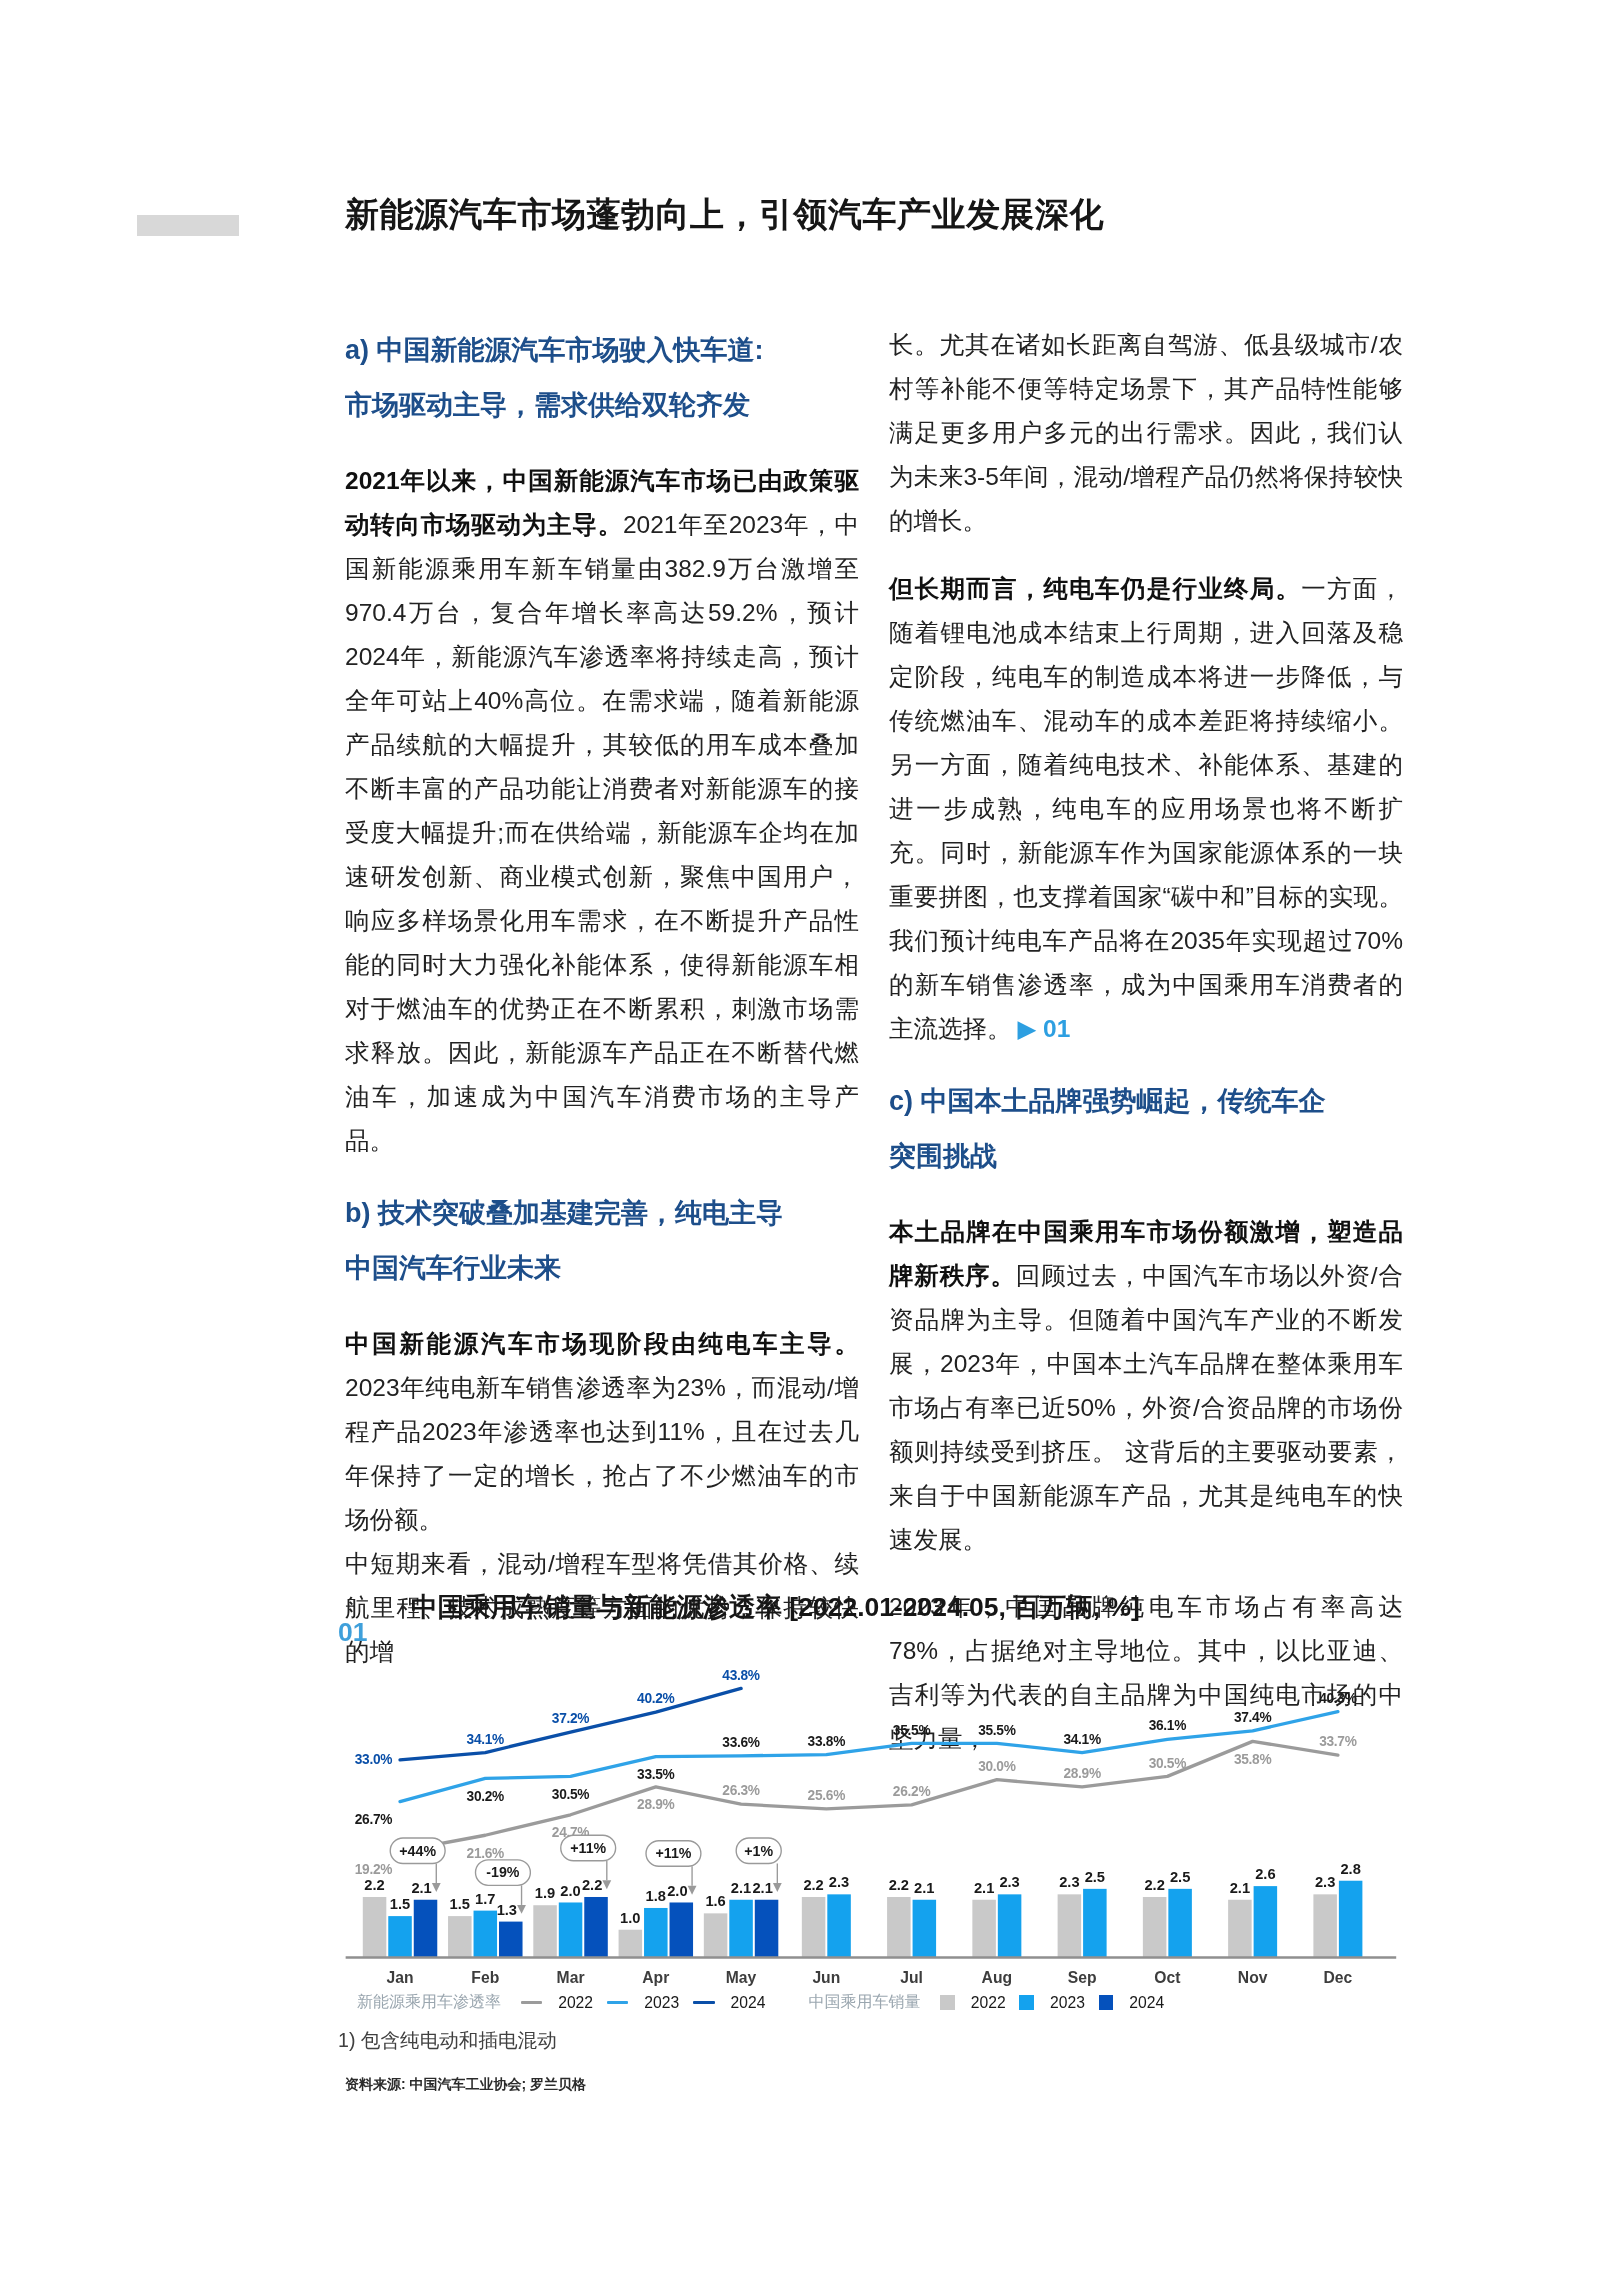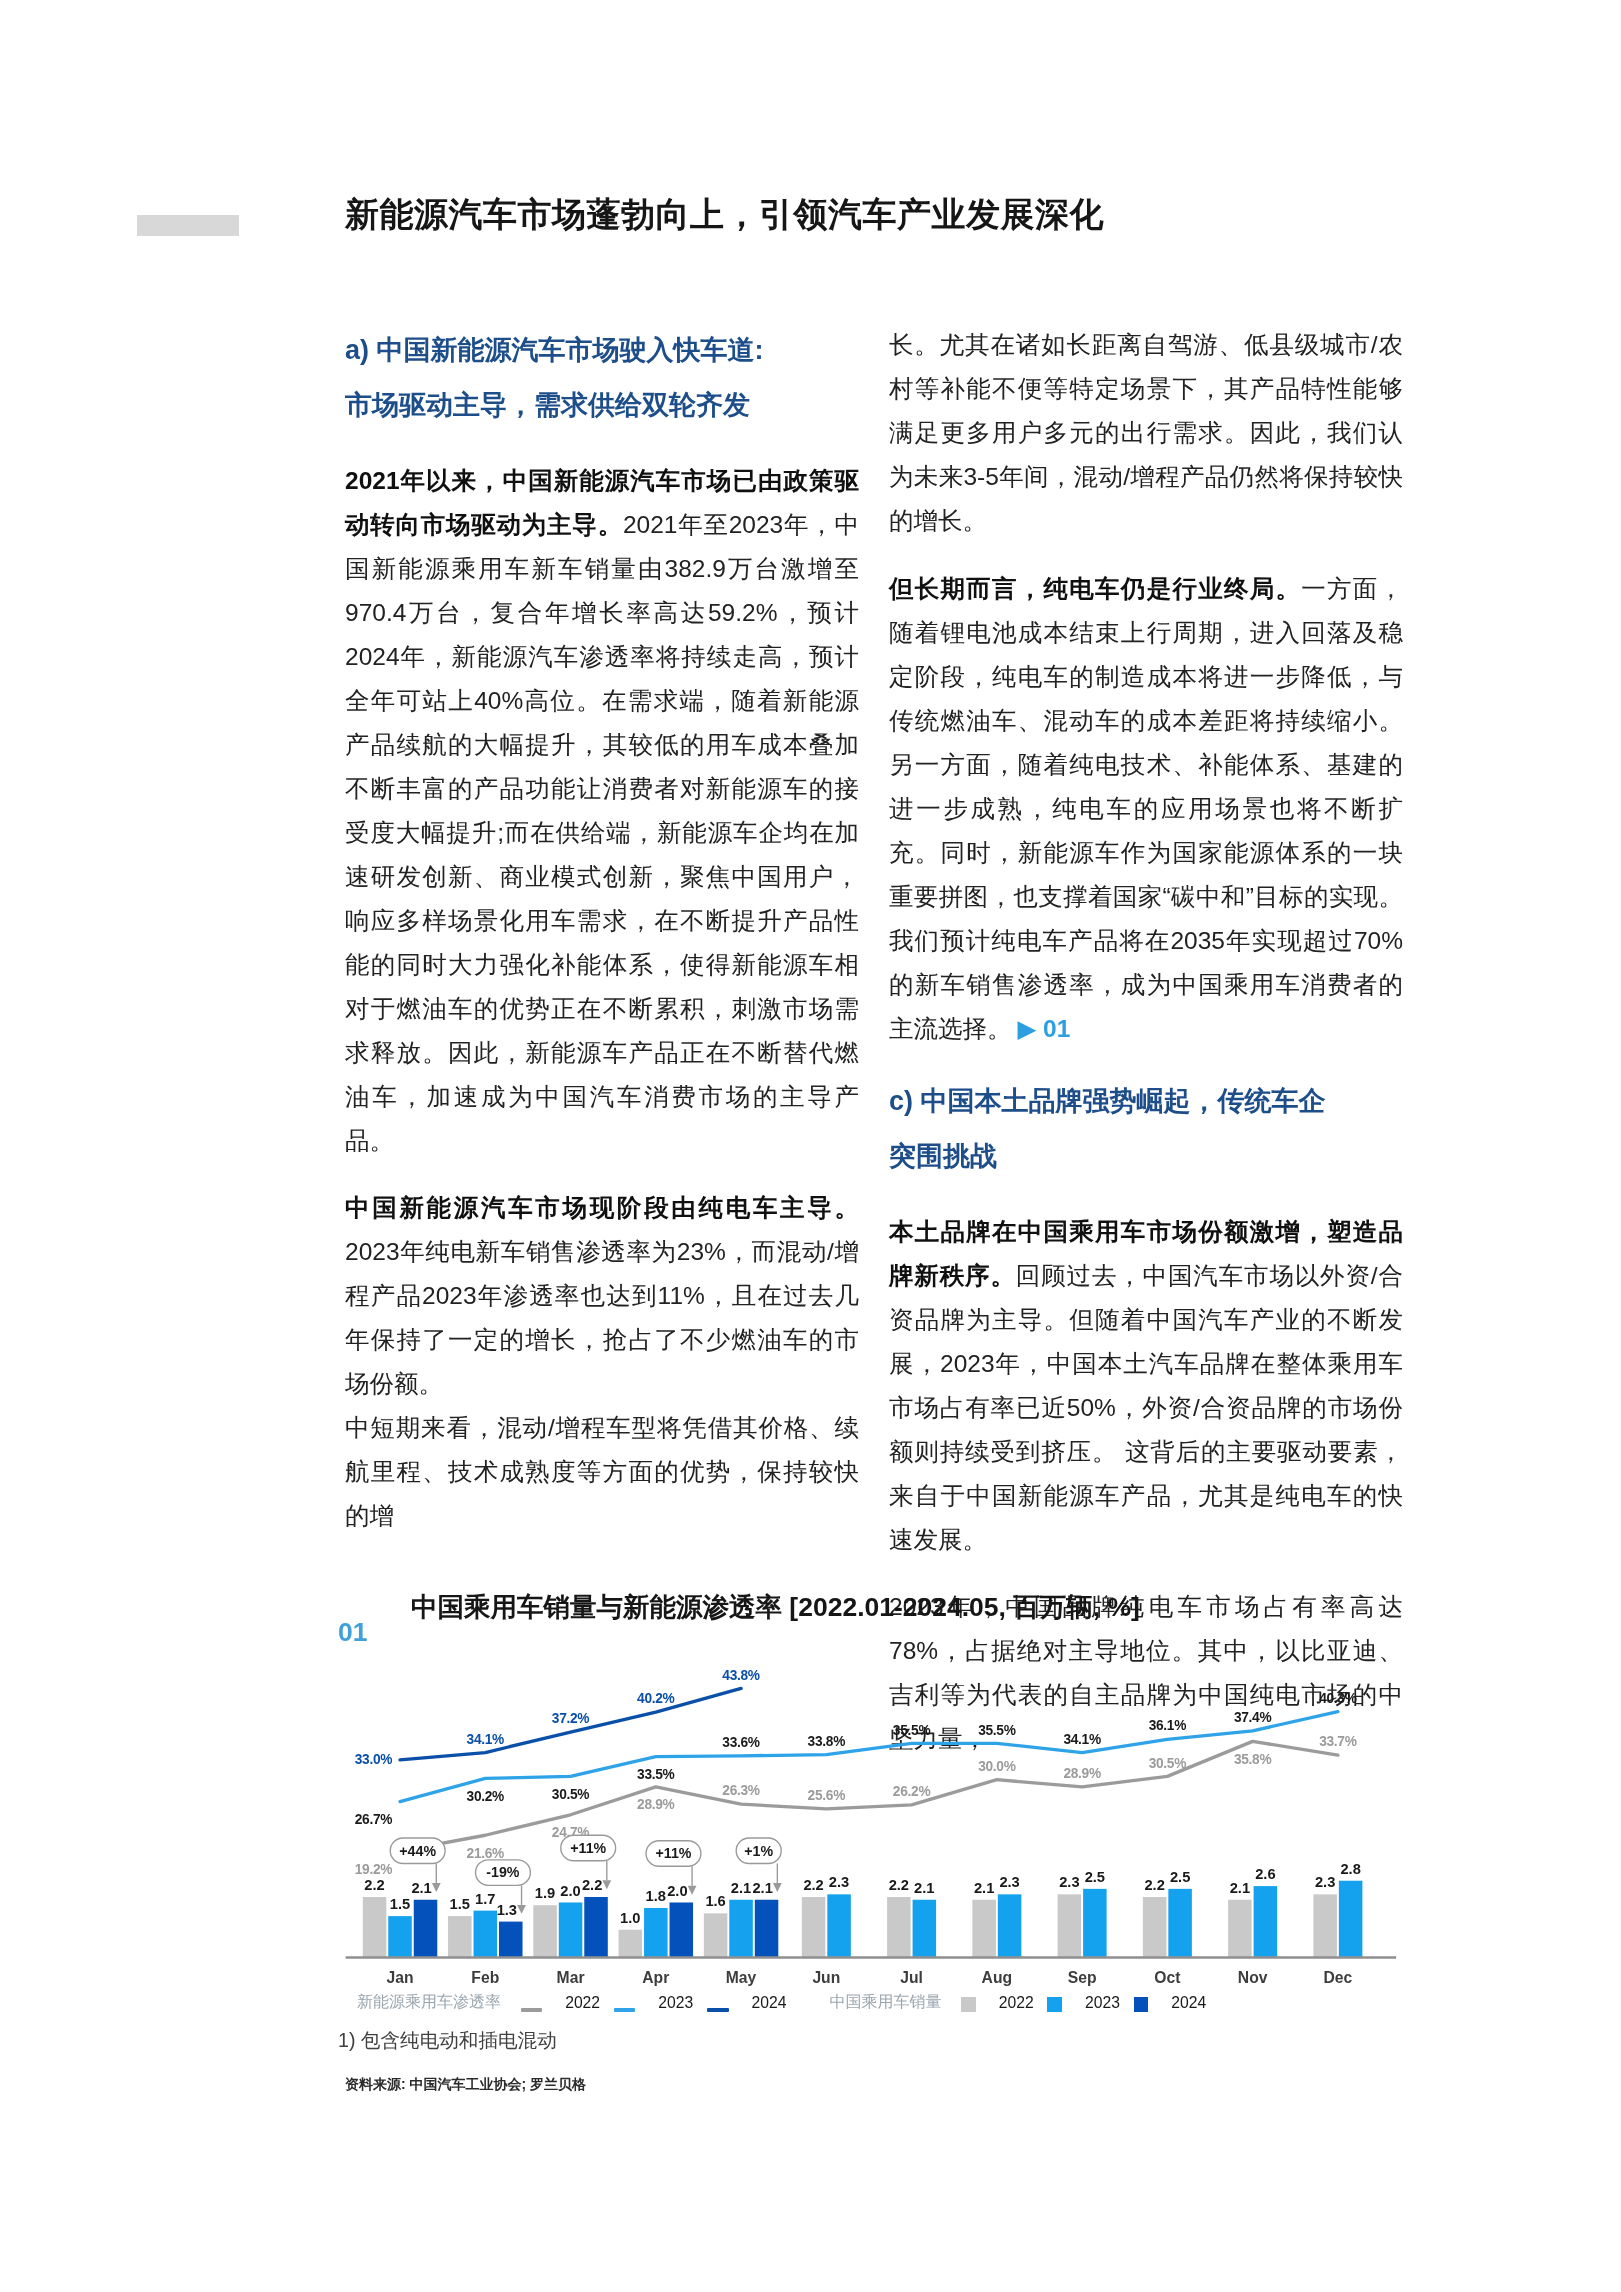--- a/index.html
+++ b/index.html
@@ -16,21 +16,21 @@
   .col p.tight{margin:0;}
   .col strong{font-weight:700;color:#101010;}
   .fig-ref{color:#2d9fe1;font-weight:700;margin-left:5.9px;}
   
   .chart-label{position:absolute;left:338px;top:1617px;font-size:26.5px;font-weight:700;color:#3fa0db;}
   .chart-title{position:absolute;left:387px;top:1589px;font-size:26.5px;font-weight:700;color:#161616;margin-left:24px;}
   .chart-svg{position:absolute;left:328px;top:1659px;}
   .legend{position:absolute;left:357px;top:1992px;display:flex;align-items:center;gap:13.7px;
           font-size:15.7px;color:#1a1a1a;}
   .legend .cat{color:#9aa6af;font-size:16px;margin-right:5.9px;}
-  .legend .item{display:inline-flex;align-items:flex-end;gap:23px;}
+  .legend .item{display:inline-flex;align-items:center;gap:16px;}
   .legend .dash{display:inline-block;width:21.6px;height:3.9px;border-radius:1px;}
   .legend .sq{display:inline-block;width:14.7px;height:14.7px;}
   .legend .gap{width:15.7px;}
   .chart-footnote{position:absolute;left:338px;top:2027px;font-size:19.6px;color:#404040;}
   .chart-source{position:absolute;left:345px;top:2076px;font-size:14px;font-weight:600;color:#2b2b2b;}
   .footer{position:absolute;left:302px;top:2203px;display:flex;align-items:baseline;gap:25.5px;}
   .footer .num{font-size:19.6px;font-weight:700;color:#161616;}
   .footer .doc{font-size:17px;font-weight:600;color:#333;}
 </style>
 </head>
@@ -38,20 +38,22 @@
 
 <div class="page">
 
   <div class="header-bar"></div>
   <div class="page-title">新能源汽车市场蓬勃向上，引领汽车产业发展深化</div>
 
   <div class="col col-left">
     <h3 class="sec" style="margin-top:0">a) 中国新能源汽车市场驶入快车道:
 市场驱动主导，需求供给双轮齐发</h3>
     <p><strong>2021年以来，中国新能源汽车市场已由政策驱动转向市场驱动为主导。</strong><span>2021年至2023年，中国新能源乘用车新车销量由382.9万台激增至970.4万台，复合年增长率高达59.2%，预计2024年，新能源汽车渗透率将持续走高，预计全年可站上40%高位。在需求端，随着新能源产品续航的大幅提升，其较低的用车成本叠加不断丰富的产品功能让消费者对新能源车的接受度大幅提升;而在供给端，新能源车企均在加速研发创新、商业模式创新，聚焦中国用户，响应多样场景化用车需求，在不断提升产品性能的同时大力强化补能体系，使得新能源车相对于燃油车的优势正在不断累积，刺激市场需求释放。因此，新能源车产品正在不断替代燃油车，加速成为中国汽车消费市场的主导产品。</span></p>
+    <h3 class="sec">b) 技术突破叠加基建完善，纯电主导
+中国汽车行业未来</h3>
     <p class="tight"><strong>中国新能源汽车市场现阶段由纯电车主导。</strong><span>2023年纯电新车销售渗透率为23%，而混动/增程产品2023年渗透率也达到11%，且在过去几年保持了一定的增长，抢占了不少燃油车的市场份额。</span></p>
     <p class="tight">中短期来看，混动/增程车型将凭借其价格、续航里程、技术成熟度等方面的优势，保持较快的增</p>
   </div>
 
   <div class="col col-right">
     <p>长。尤其在诸如长距离自驾游、低县级城市/农村等补能不便等特定场景下，其产品特性能够满足更多用户多元的出行需求。因此，我们认为未来3-5年间，混动/增程产品仍然将保持较快的增长。</p>
     <p><strong>但长期而言，纯电车仍是行业终局。</strong><span>一方面，随着锂电池成本结束上行周期，进入回落及稳定阶段，纯电车的制造成本将进一步降低，与传统燃油车、混动车的成本差距将持续缩小。另一方面，随着纯电技术、补能体系、基建的进一步成熟，纯电车的应用场景也将不断扩充。同时，新能源车作为国家能源体系的一块重要拼图，也支撑着国家“碳中和”目标的实现。我们预计纯电车产品将在2035年实现超过70%的新车销售渗透率，成为中国乘用车消费者的主流选择。</span><span class="fig-ref">▶ 01</span></p>
     <h3 class="sec">c) 中国本土品牌强势崛起，传统车企
 突围挑战</h3>
     <p><strong>本土品牌在中国乘用车市场份额激增，塑造品牌新秩序。</strong><span>回顾过去，中国汽车市场以外资/合资品牌为主导。但随着中国汽车产业的不断发展，2023年，中国本土汽车品牌在整体乘用车市场占有率已近50%，外资/合资品牌的市场份额则持续受到挤压。 这背后的主要驱动要素，来自于中国新能源车产品，尤其是纯电车的快速发展。</span></p>

